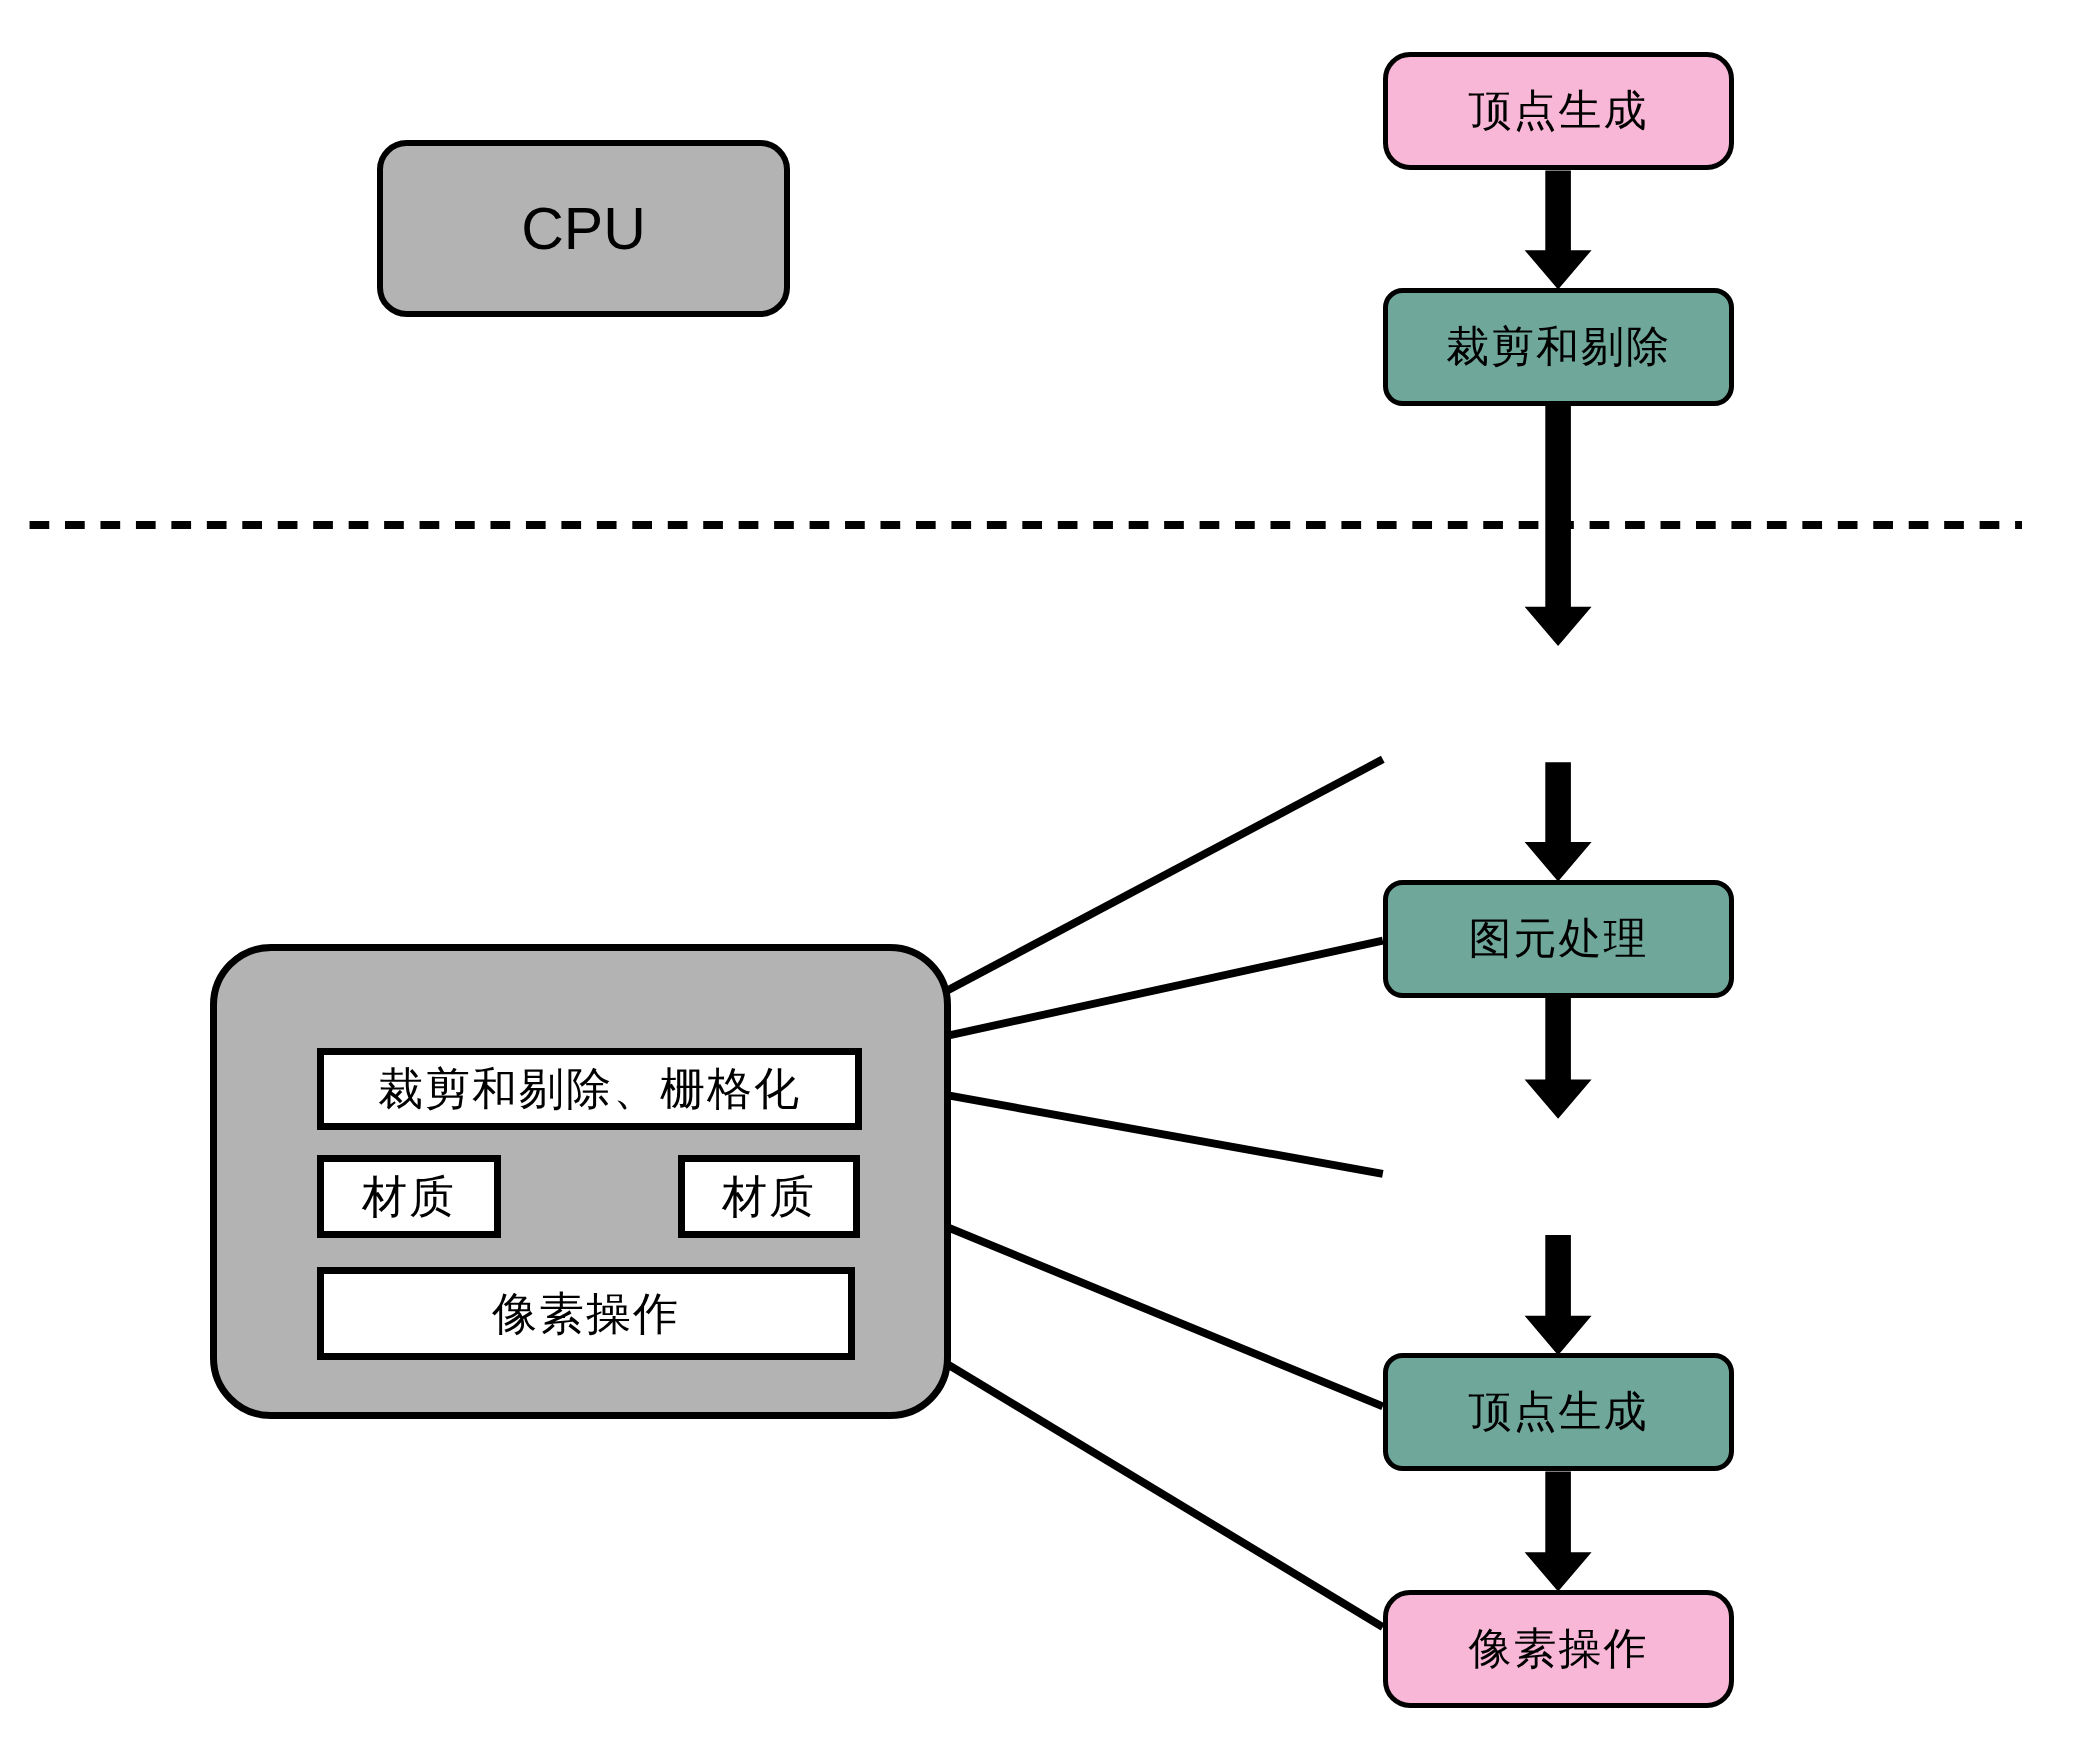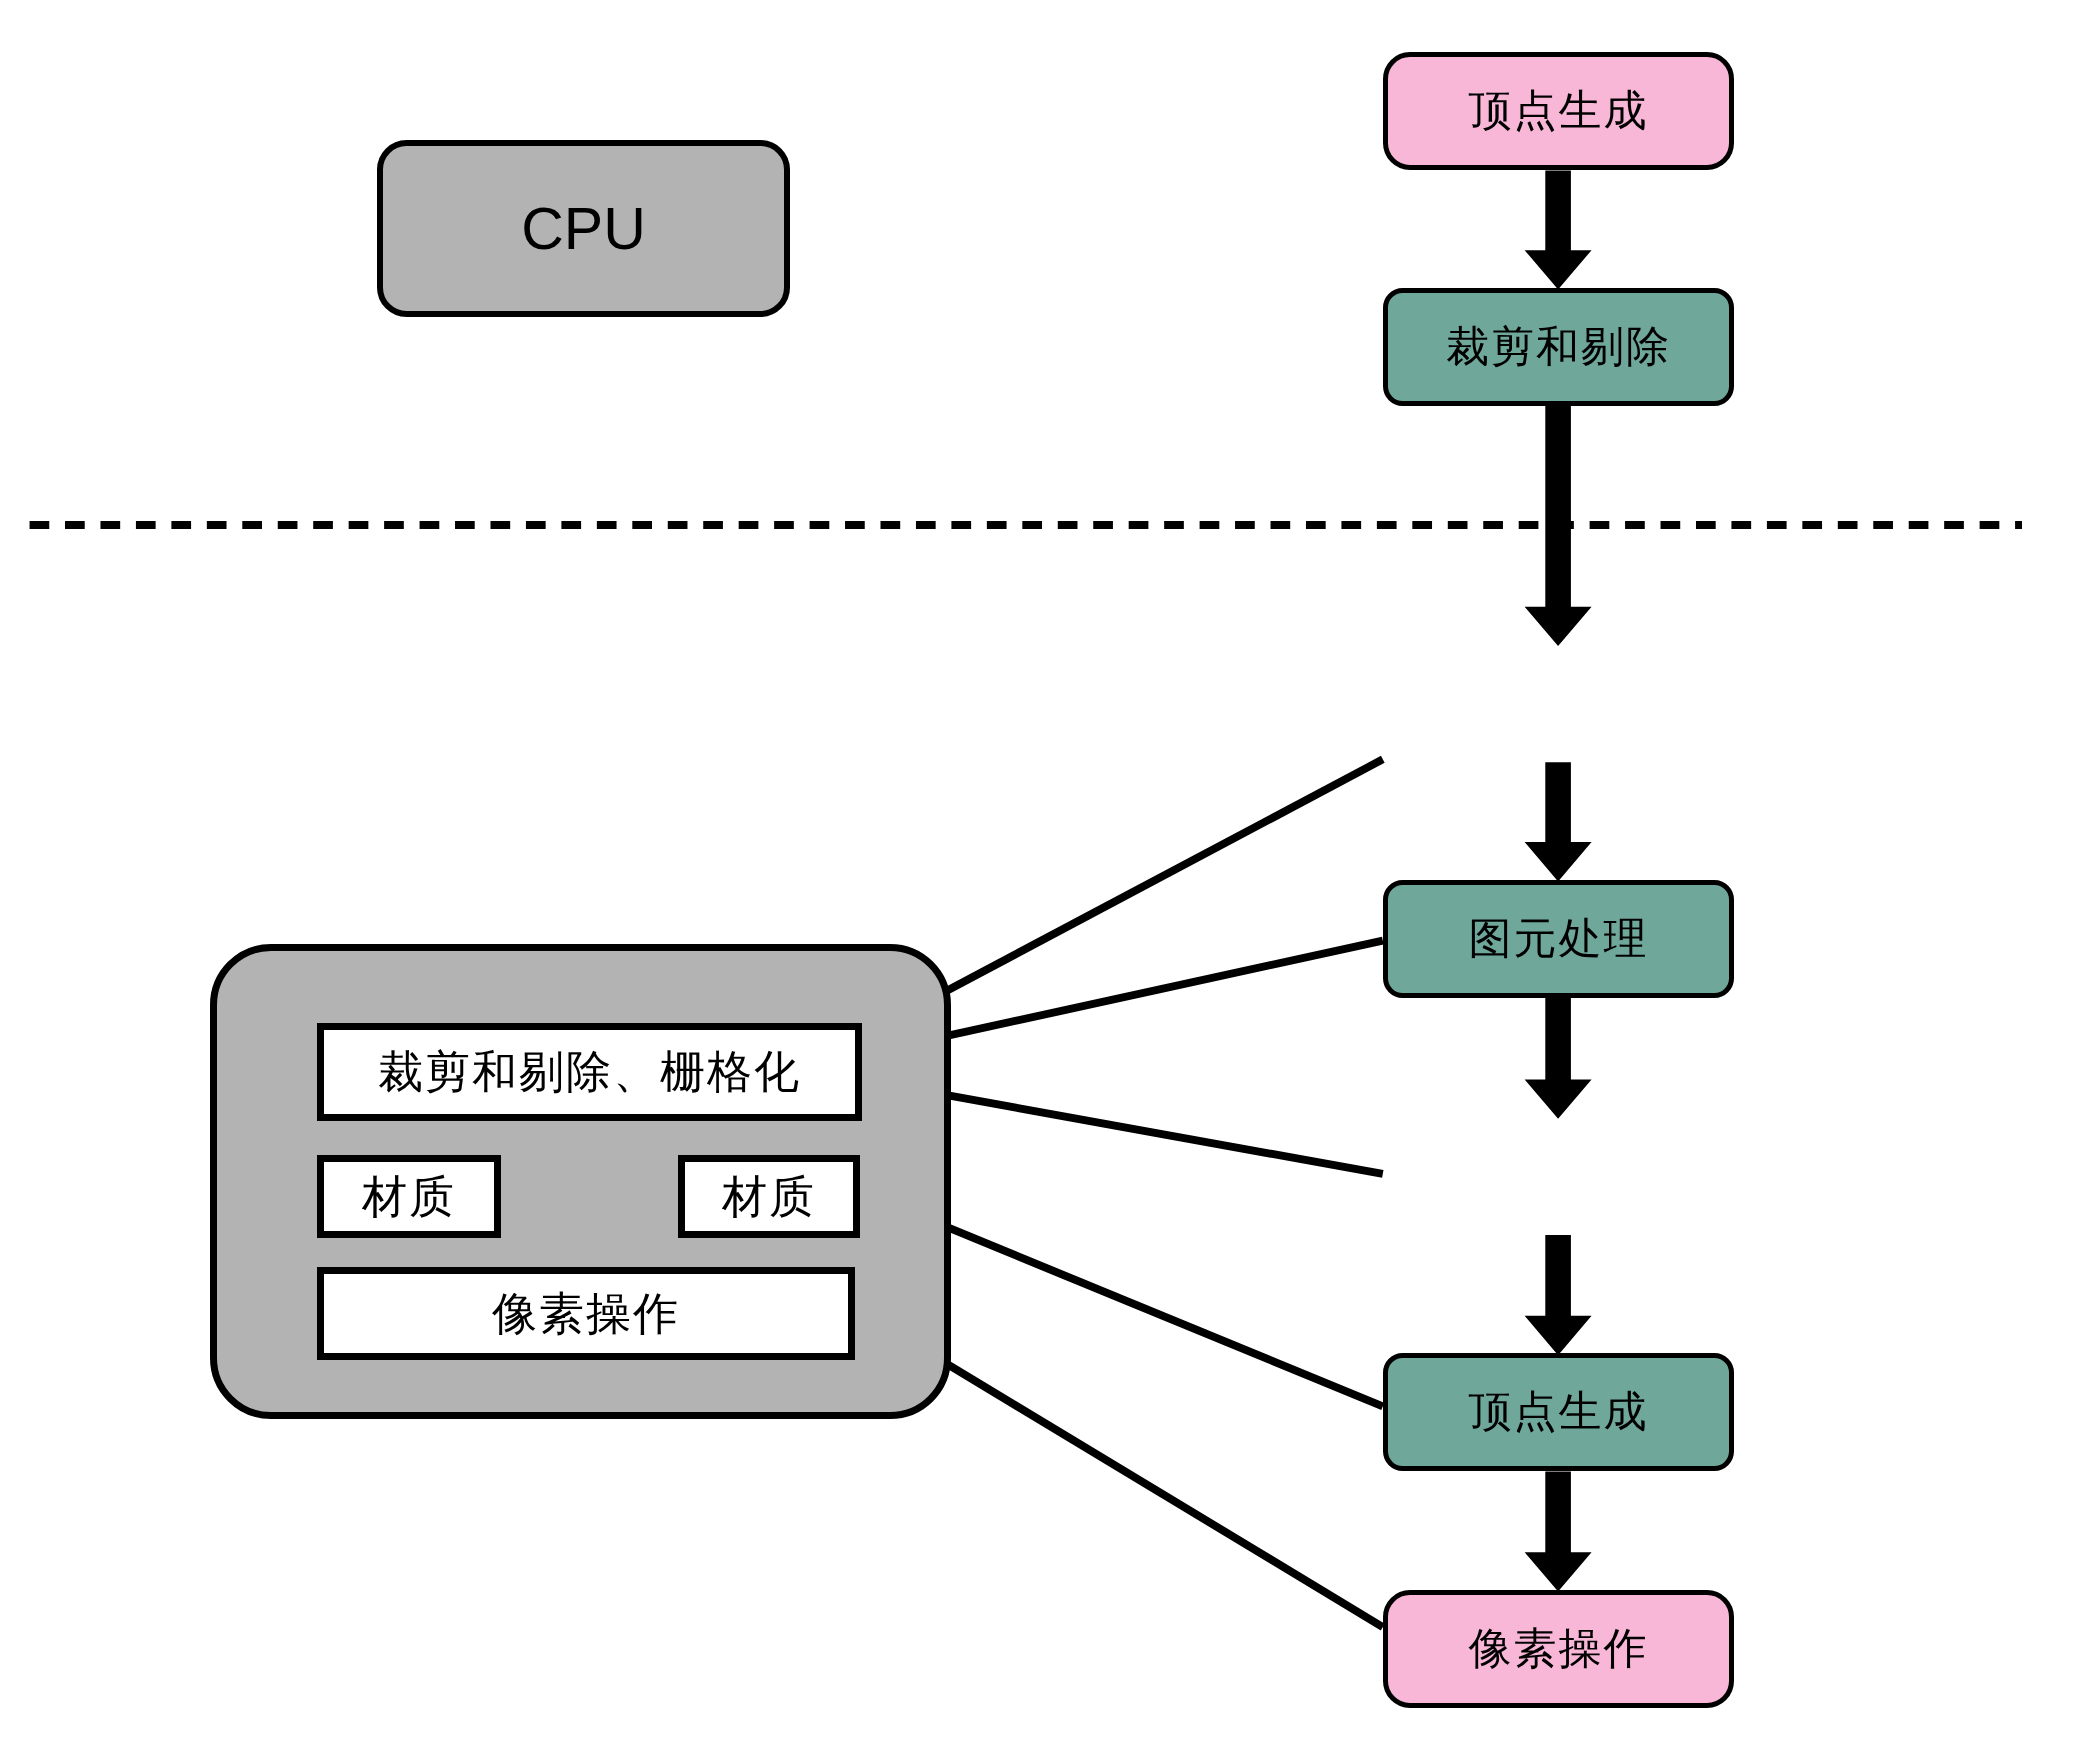--- a/index.html
+++ b/index.html
@@ -36,21 +36,21 @@
     background:var(--gray,#b3b3b3);
   }
   .wbox{
     position:absolute;box-sizing:border-box;
     border:7.9px solid var(--ink,#000);
     background:var(--white,#fff);
     display:flex;align-items:center;justify-content:center;
     font-size:45px;color:var(--ink,#000);
     letter-spacing:2px;
   }
-  .wbox.clip {left:317px;top:1023px;width:545px;height:98px;}
+  .wbox.clip {left:317px;top:1048px;width:545px;height:82px;}
   .wbox.texL {left:317px;top:1155px;width:184px;height:83px;}
   .wbox.texR {left:678px;top:1155px;width:182px;height:83px;}
   .wbox.pixops{left:317px;top:1267px;width:538px;height:93px;}
   .lbl{pointer-events:none;}
 </style>
 </head>
 <body>
 
 <div class="canvas">
 

